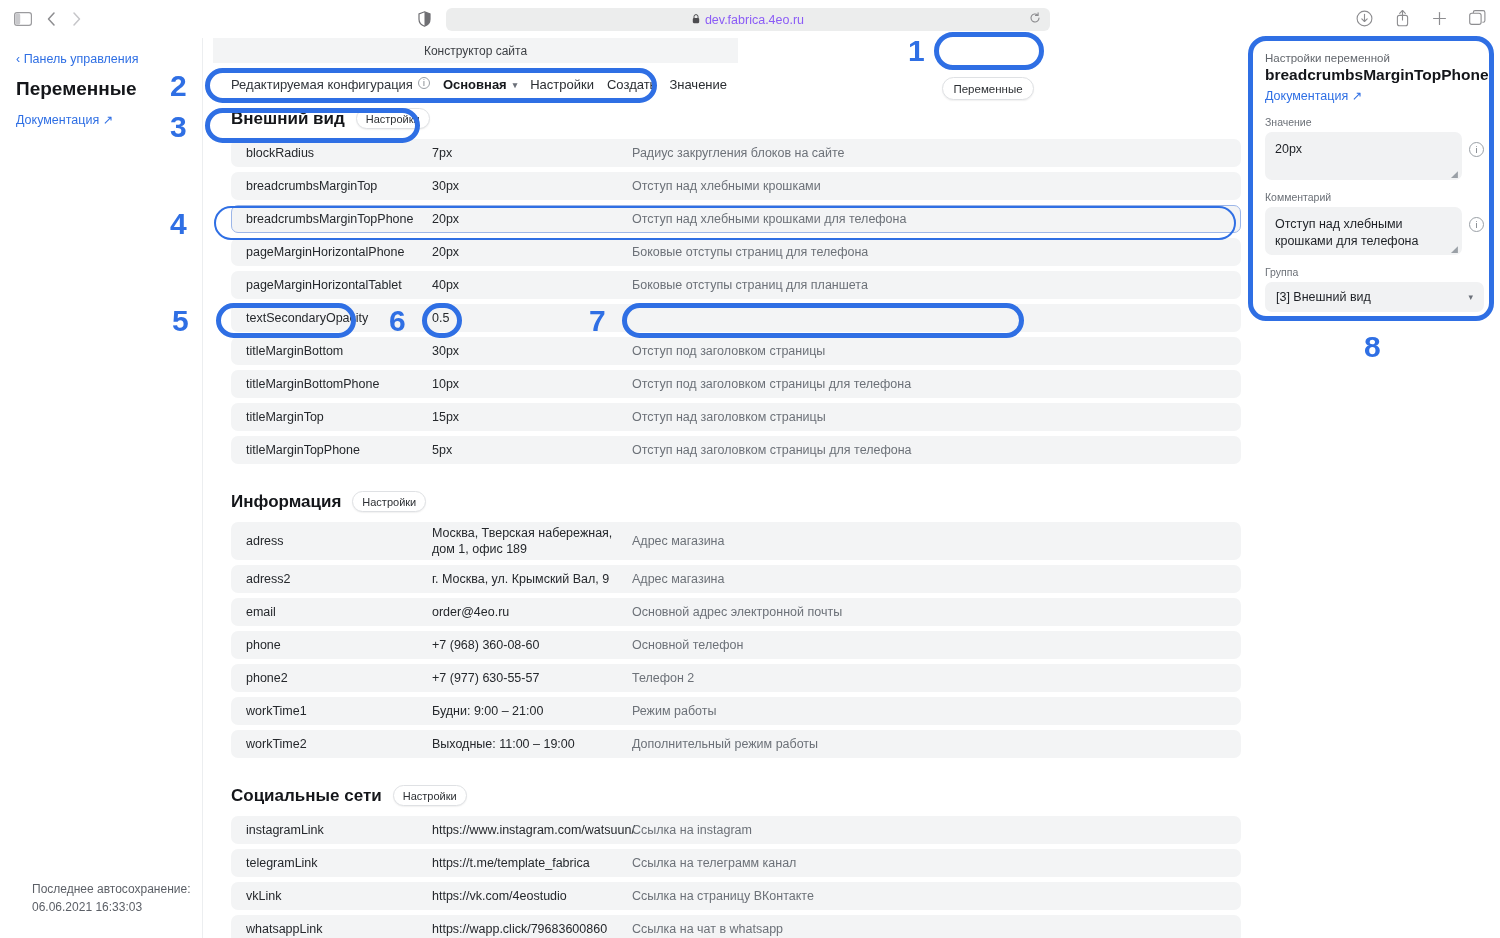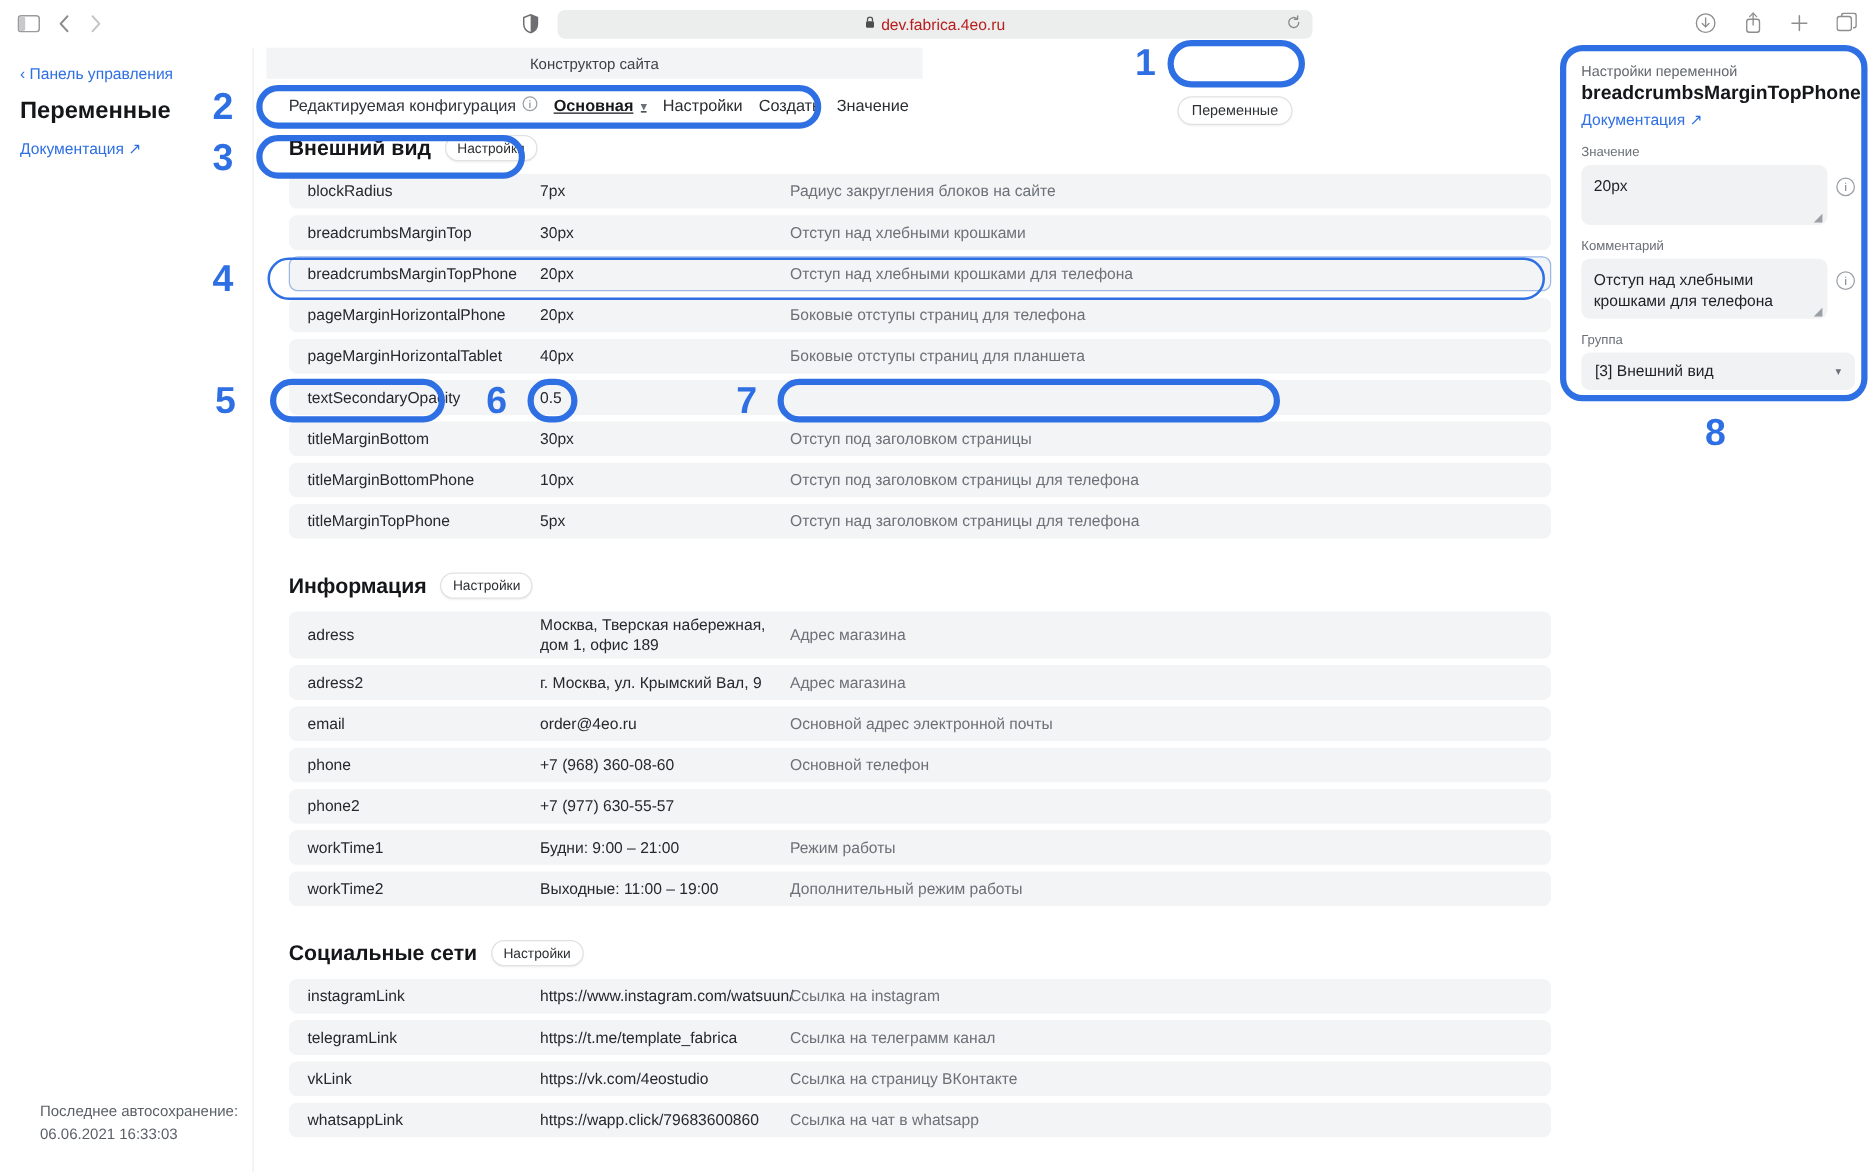--- a/index.html
+++ b/index.html
@@ -18,21 +18,21 @@
   }
   .chrome-left { display: flex; align-items: center; gap: 14px; padding-left: 14px; }
   .chrome-icon { color: #9b9b9e; display: flex; align-items: center; justify-content: center; }
   .chrome-icon.dim { color: #c6c6c9; }
   .shield-wrap { position: absolute; left: 418px; top: 11px; }
   .url-bar {
     position: absolute; left: 446px; top: 8px; width: 604px; height: 23px;
     background: #eceded; border-radius: 6px; display: flex; align-items: center;
     justify-content: center; gap: 5px;
   }
-  .url-text { font-size: 12.5px; color: #b91c1c; }
+  .url-text { font-size: 12.5px; color: #8b5cf6; }
   .lock-icon { font-size: 10px; color: #4d4d50; }
   .reload-icon { position: absolute; right: 9px; top: 4px; color: #8b8b8e; font-size: 13px; }
   .chrome-right {
     position: absolute; right: 14px; top: 9px; display: flex; align-items: center; gap: 22px;
   }
 
   
   .app { position: absolute; top: 38px; left: 0; width: 1500px; height: 900px; background: #fff; }
 
   
@@ -64,21 +64,21 @@
   .config-row {
     display: flex; align-items: center; gap: 13px; padding: 14px 18px 10px 18px;
     font-size: 13px; color: #2a2d31;
   }
   .config-label { display: flex; align-items: flex-start; gap: 5px; color: #30343a; }
   .info-circle {
     display: inline-flex; align-items: center; justify-content: center;
     width: 12px; height: 12px; border: 1px solid #9aa0a6; border-radius: 50%;
     font-size: 8.5px; color: #70767d; line-height: 1;
   }
-  .config-select { display: flex; align-items: center; gap: 6px; font-weight: 700; color: #16181c; cursor: pointer; text-decoration: underline; }
+  .config-select { display: flex; align-items: center; gap: 6px; font-weight: 700; color: #16181c; cursor: pointer; }
   .caret { font-size: 9px; color: #6b7079; }
   .config-action { color: #2a2d31; cursor: pointer; font-size: 13px; }
 
   .group-head { display: flex; align-items: center; gap: 11px; padding: 6px 18px 10px 18px; }
   .group-title { font-size: 17px; font-weight: 700; color: #14161a; }
   .chip {
     font-size: 11px; color: #2d3034; background: #ffffff; border: 1px solid #dfe1e4;
     border-radius: 13px; padding: 3.5px 9px; cursor: pointer;
     box-shadow: 0 1px 1.5px rgba(0,0,0,0.06);
   }
@@ -296,20 +296,25 @@
               <div class="cell-name">titleMarginBottom</div>
               <div class="cell-value">30px</div>
               <div class="cell-desc">Отступ под заголовком страницы</div>
             </div>
             <div class="row">
               <div class="cell-name">titleMarginBottomPhone</div>
               <div class="cell-value">10px</div>
               <div class="cell-desc">Отступ под заголовком страницы для телефона</div>
             </div>
             <div class="row">
+              <div class="cell-name">titleMarginTop</div>
+              <div class="cell-value">15px</div>
+              <div class="cell-desc">Отступ над заголовком страницы</div>
+            </div>
+            <div class="row">
               <div class="cell-name">titleMarginTopPhone</div>
               <div class="cell-value">5px</div>
               <div class="cell-desc">Отступ над заголовком страницы для телефона</div>
             </div>
           </div>
           <div class="section-gap"></div>
           <div class="group-head">
             <div class="group-title">Информация</div>
             <div class="chip">Настройки</div>
           </div>
@@ -330,20 +335,21 @@
               <div class="cell-desc">Основной адрес электронной почты</div>
             </div>
             <div class="row">
               <div class="cell-name">phone</div>
               <div class="cell-value">+7 (968) 360-08-60</div>
               <div class="cell-desc">Основной телефон</div>
             </div>
             <div class="row">
               <div class="cell-name">phone2</div>
               <div class="cell-value">+7 (977) 630-55-57</div>
+              <div class="cell-desc">Телефон 2</div>
             </div>
             <div class="row">
               <div class="cell-name">workTime1</div>
               <div class="cell-value">Будни: 9:00 – 21:00</div>
               <div class="cell-desc">Режим работы</div>
             </div>
             <div class="row">
               <div class="cell-name">workTime2</div>
               <div class="cell-value">Выходные: 11:00 – 19:00</div>
               <div class="cell-desc">Дополнительный режим работы</div>

